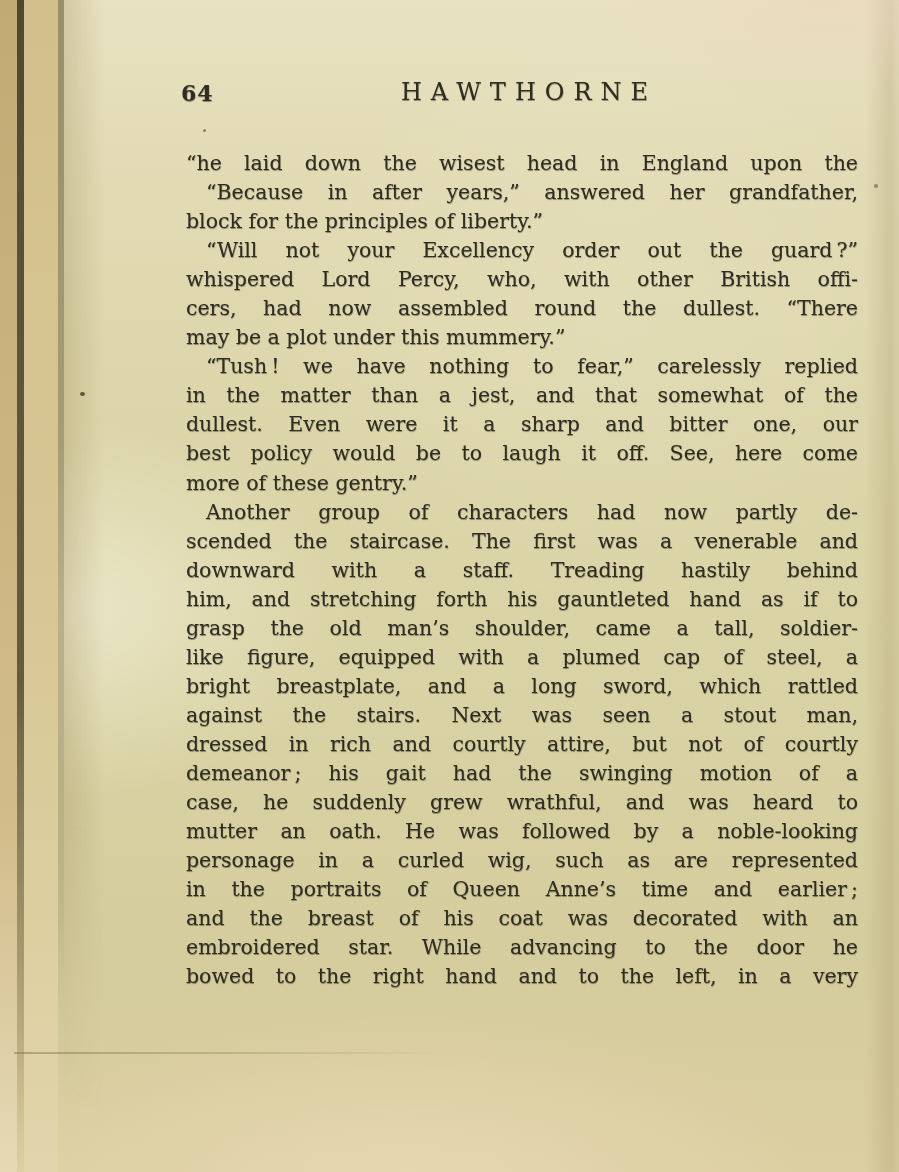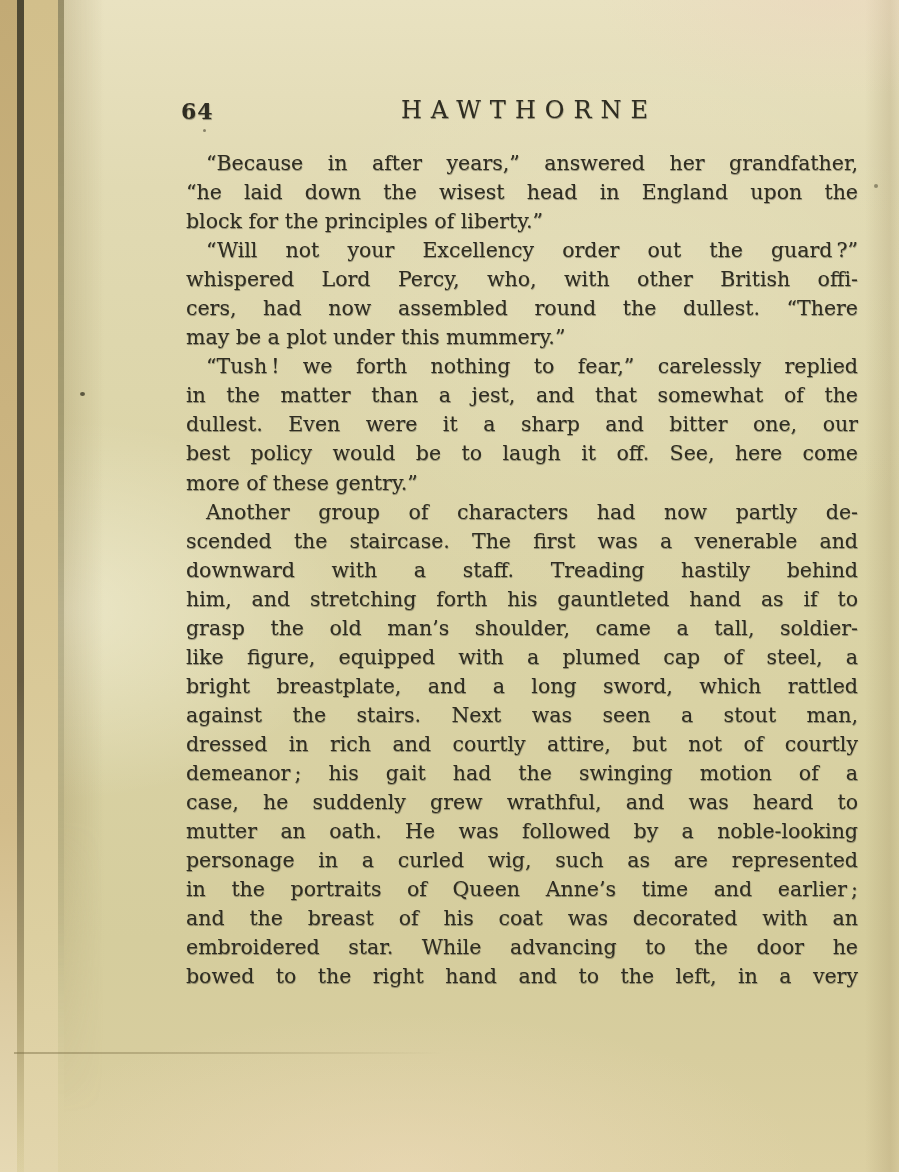--- a/index.html
+++ b/index.html
@@ -31,21 +31,21 @@
     background:linear-gradient(180deg,#d2bf8b 0%,#d7c593 45%,#dccfA0 80%,#e2d5ac 100%);}
   .gutter-line-thin{left:58px;width:6px;
     background:linear-gradient(180deg,rgba(118,108,68,0.70) 0%,rgba(122,112,70,0.55) 40%,rgba(128,116,74,0.32) 72%,rgba(128,116,74,0) 94%);
     -webkit-mask-image:linear-gradient(180deg,#000 0%,#000 78%,transparent 98%);
             mask-image:linear-gradient(180deg,#000 0%,#000 78%,transparent 98%);}
   .gutter-fade{left:64px;width:40px;
     background:linear-gradient(90deg,rgba(150,130,82,0.26),rgba(150,130,82,0) 100%);
     -webkit-mask-image:linear-gradient(180deg,#000 0%,#000 70%,transparent 95%);
             mask-image:linear-gradient(180deg,#000 0%,#000 70%,transparent 95%);}
   
-  .header-row{position:absolute;left:0;top:94px;width:899px;height:36px;}
+  .header-row{position:absolute;left:0;top:76px;width:899px;height:36px;}
   .page-number{position:absolute;left:181px;top:4px;font-size:22px;font-weight:bold;letter-spacing:1px;}
   .running-header{position:absolute;left:529px;top:2px;transform:translateX(-50%);
     font-size:24px;letter-spacing:9px;white-space:nowrap;}
   
   .text-block{position:absolute;left:186px;top:149px;width:672px;}
   .paragraph{margin:0;}
   .line{
     font-size:20.5px;line-height:29.05px;height:29.05px;
     text-align:justify;text-align-last:justify;text-justify:inter-word;
   }
@@ -71,32 +71,32 @@
   <div class="strip gutter-line-thin"></div>
   <div class="strip gutter-fade"></div>
 
   <div class="header-row">
     <span class="page-number">64</span>
     <span class="running-header">HAWTHORNE</span>
   </div>
 
   <div class="text-block">
       <div class="paragraph">
+        <div class="line">“he laid down the wisest head in England upon the</div>
         <div class="line first">“Because in after years,” answered her grandfather,</div>
-        <div class="line">“he laid down the wisest head in England upon the</div>
         <div class="line last">block for the principles of liberty.”</div>
       </div>
       <div class="paragraph">
         <div class="line first">“Will not your Excellency order out the guard ?”</div>
         <div class="line">whispered Lord Percy, who, with other British offi-</div>
         <div class="line">cers, had now assembled round the dullest. “There</div>
         <div class="line last">may be a plot under this mummery.”</div>
       </div>
       <div class="paragraph">
-        <div class="line first">“Tush ! we forth nothing to fear,” carelessly replied</div>
+        <div class="line first">“Tush ! we have nothing to fear,” carelessly replied</div>
         <div class="line">in the matter than a jest, and that somewhat of the</div>
         <div class="line">dullest.  Even were it a sharp and bitter one, our</div>
         <div class="line">best policy would be to laugh it off.  See, here come</div>
         <div class="line last">more of these gentry.”</div>
       </div>
       <div class="paragraph">
         <div class="line first">Another group of characters had now partly de-</div>
         <div class="line">scended the staircase.  The first was a venerable and</div>
         <div class="line">downward with a staff.  Treading hastily behind</div>
         <div class="line">him, and stretching forth his gauntleted hand as if to</div>

